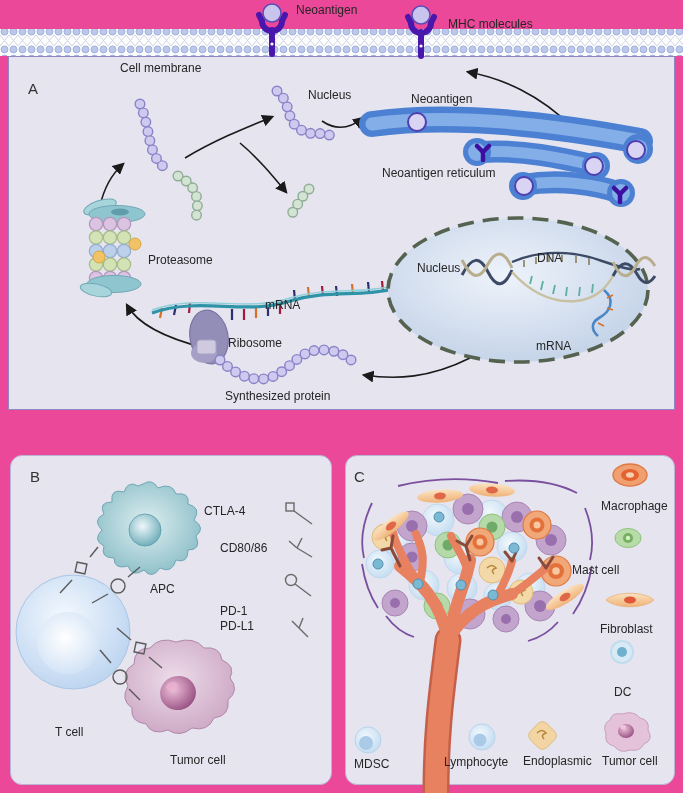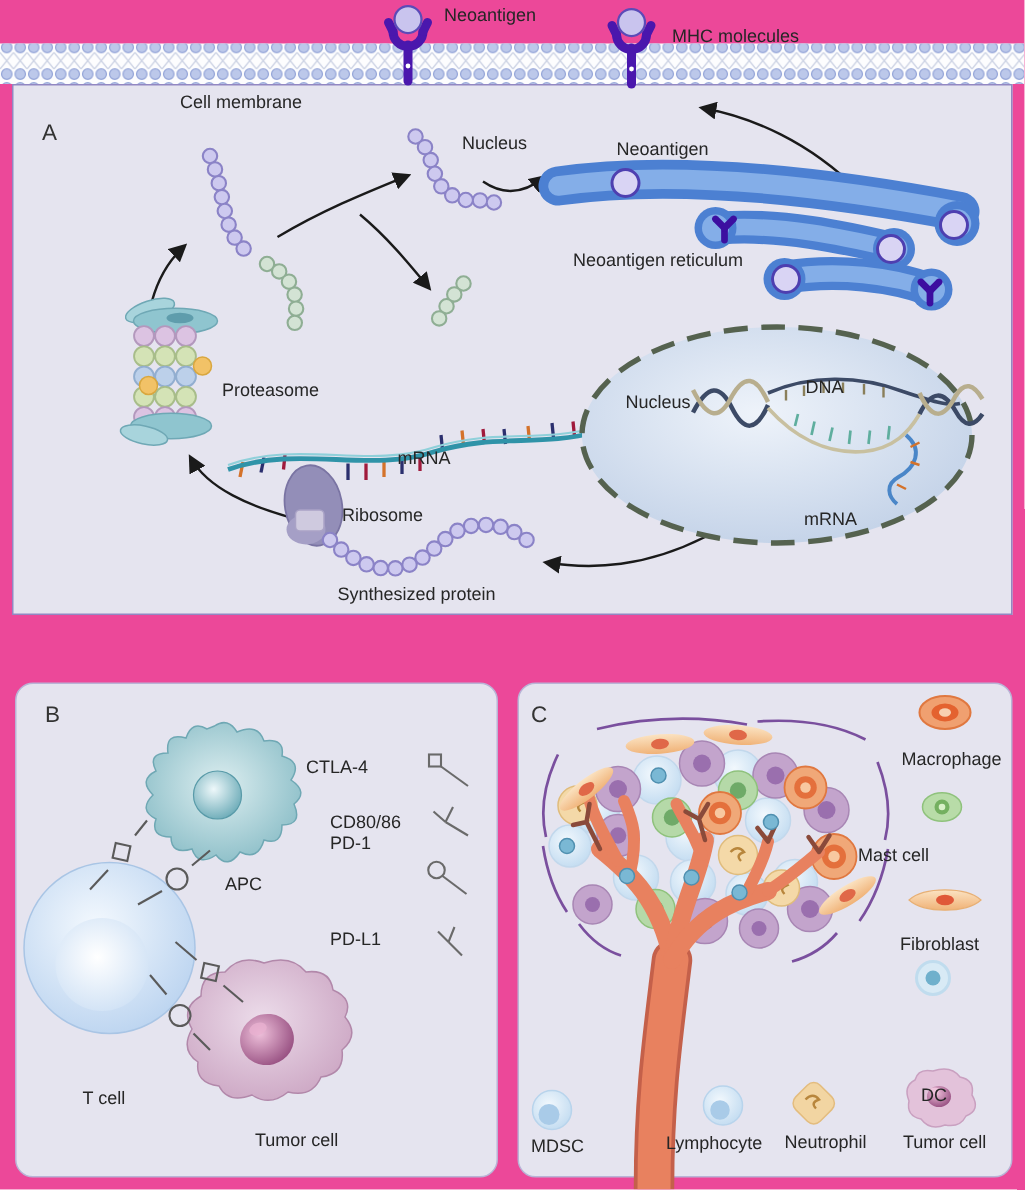--- a/index.html
+++ b/index.html
@@ -485,29 +485,29 @@
   <span class="lbl" style="left:265px;top:299px">mRNA</span>
   <span class="lbl" style="left:228px;top:337px">Ribosome</span>
   <span class="lbl" style="left:225px;top:390px">Synthesized protein</span>
   <span class="lbl" style="left:417px;top:262px">Nucleus</span>
   <span class="lbl" style="left:537px;top:252px">DNA</span>
   <span class="lbl" style="left:536px;top:340px">mRNA</span>
 
   <span class="tag" style="left:30px;top:468px">B</span>
   <span class="lbl" style="left:204px;top:505px">CTLA-4</span>
   <span class="lbl" style="left:220px;top:542px">CD80/86</span>
-  <span class="lbl" style="left:220px;top:556px">PD-1</span>
+  <span class="lbl" style="left:220px;top:605px">PD-1</span>
   <span class="lbl" style="left:220px;top:620px">PD-L1</span>
   <span class="lbl" style="left:150px;top:583px">APC</span>
   <span class="lbl" style="left:55px;top:726px">T cell</span>
   <span class="lbl" style="left:170px;top:754px">Tumor cell</span>
 
   <span class="tag" style="left:354px;top:468px">C</span>
   <span class="lbl" style="left:601px;top:500px">Macrophage</span>
   <span class="lbl" style="left:572px;top:564px">Mast cell</span>
   <span class="lbl" style="left:600px;top:623px">Fibroblast</span>
-  <span class="lbl" style="left:614px;top:724px">DC</span>
+  <span class="lbl" style="left:614px;top:686px">DC</span>
   <span class="lbl" style="left:602px;top:755px">Tumor cell</span>
   <span class="lbl" style="left:354px;top:758px">MDSC</span>
   <span class="lbl" style="left:444px;top:756px">Lymphocyte</span>
-  <span class="lbl" style="left:523px;top:755px">Neutrophil</span>
+  <span class="lbl" style="left:523px;top:755px">Endoplasmic</span>
 
 </div>
 
 </body></html>

